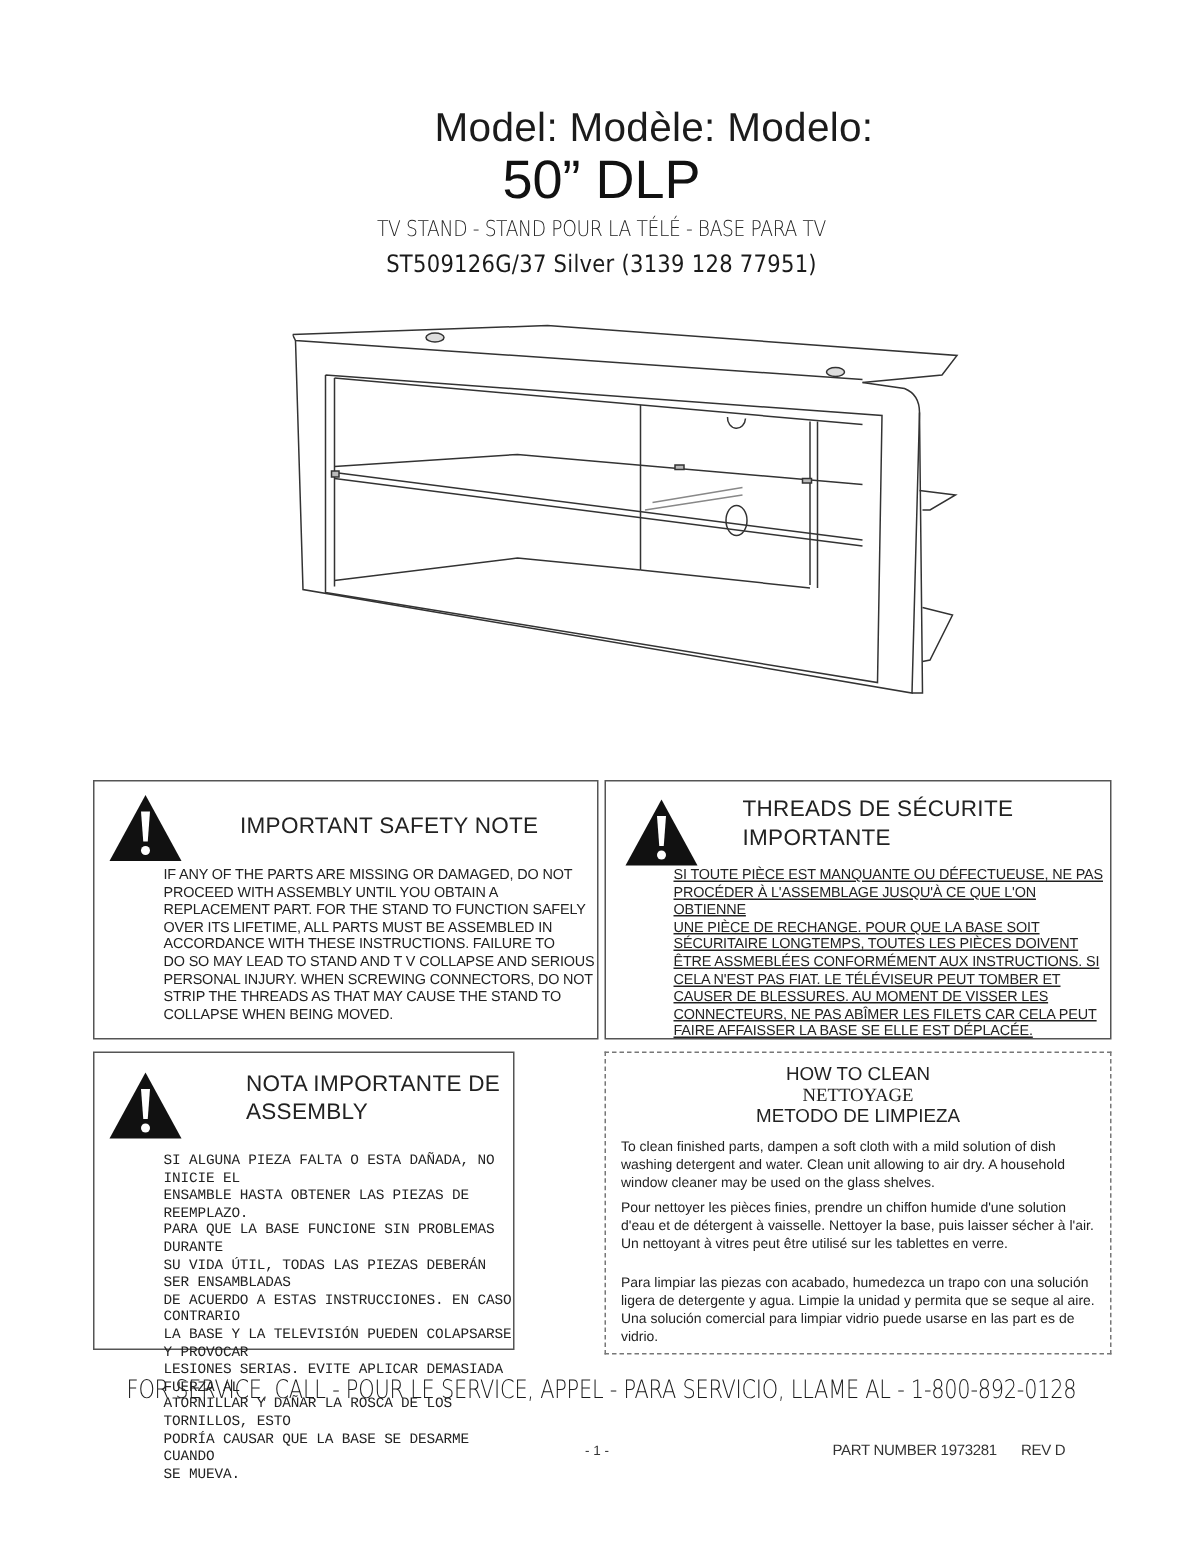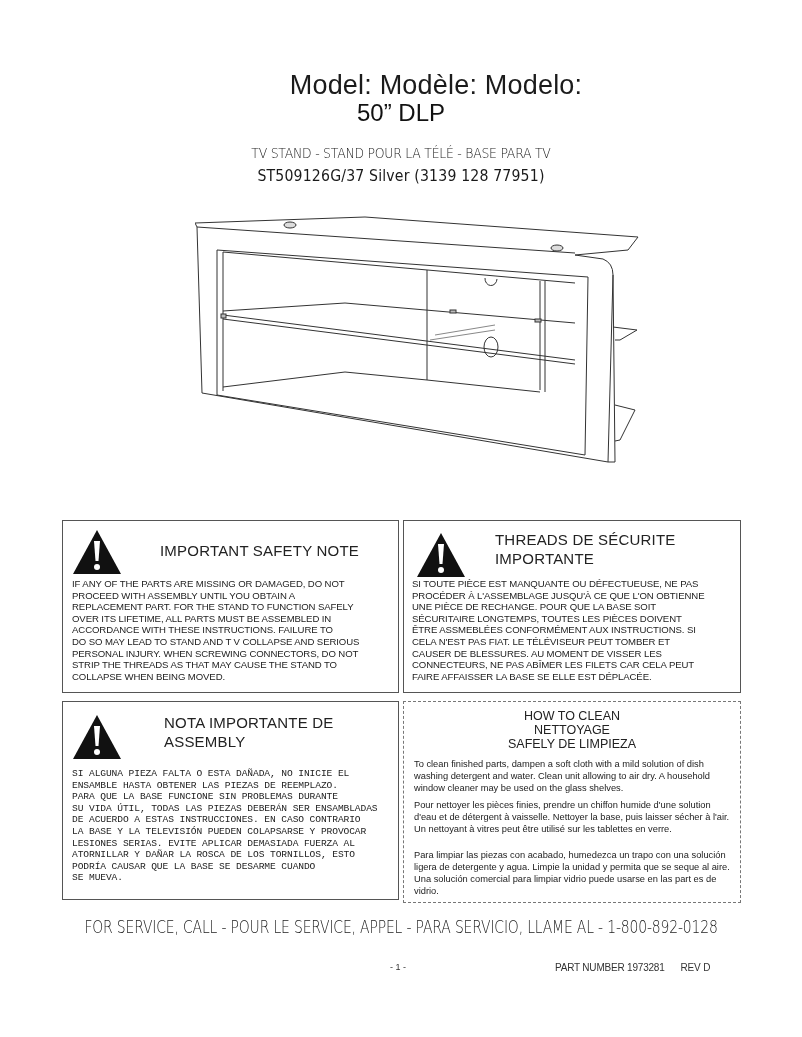--- a/index.html
+++ b/index.html
@@ -1,27 +1,27 @@
 <!DOCTYPE html>
 <html><head>
 <meta charset="utf-8">
 <style>
   html, body { margin:0; padding:0; background:#ffffff; }
   body { width:802px; height:1037px; position:relative; overflow:hidden; color:#1a1a1a; font-family:"Liberation Sans", sans-serif; }
   .abs { position:absolute; }
   .title1 { left:0; width:802px; top:70px; text-align:center; font-size:27px; letter-spacing:0.2px; color:#1b1b1b;margin-left:35px; }
-  .title2 { left:0; width:802px; top:99px; text-align:center; font-size:24px; color:#111; }
+  .title2 { left:0; width:802px; top:99px; text-align:center; font-size:36px; color:#111; }
   .title3 { left:0; width:802px; top:145px; text-align:center; font-size:14.5px; font-family:"DejaVu Sans", sans-serif; font-weight:300; letter-spacing:-0.3px; color:#222; transform:scaleX(0.86); }
   .title4 { left:0; width:802px; top:166px; text-align:center; font-size:16px; font-family:"DejaVu Sans", sans-serif; letter-spacing:0.2px; color:#1a1a1a; transform:scaleX(0.88); }
   .drawing { left:195px; top:215px; width:460px; height:260px; }
   .box { border:1px solid #555; box-sizing:border-box; background:#fff; }
   .box.dotted { border:1px dashed #777;padding-left:35px; }
   .warn { position:absolute; width:50px; height:46px; }
   .box-title { position:absolute; font-size:15px; color:#222; line-height:17px; letter-spacing:0.2px; }
-  .box-body { position:absolute; font-size:9.6px; line-height:11.6px; color:#222; letter-spacing:-0.1px; text-transform:none; white-space:pre-line; }
+  .box-body { position:absolute; font-size:9.6px; line-height:11.6px; color:#222; letter-spacing:-0.1px; text-transform:none; white-space:pre-line;margin-left:37px; }
   .clean-head { position:absolute; left:0; right:0; text-align:center; font-size:12.5px; line-height:13px; color:#222; }
   .clean-p { position:absolute; left:10px; right:8px; font-size:9.3px; line-height:12px; color:#222; }
   .service { left:0; width:802px; top:917px; text-align:center; font-size:17px; font-family:"DejaVu Sans", sans-serif; font-weight:300; color:#1a1a1a; transform:scaleX(0.82); white-space:nowrap; letter-spacing:-0.2px; }
   .pagenum { left:390px; top:962px; font-size:9px; color:#333; }
   .partnum { left:555px; top:962px; font-size:10px; color:#333; letter-spacing:-0.2px; }
   .partnum span { margin-left:16px; }
 </style>
 </head>
 <body>
 
@@ -85,32 +85,32 @@
 </div>
 
 <div class="abs box" style="left:403px; top:520px; width:338px; height:173px;">
   <svg class="warn" style="left:12px; top:11px;" viewBox="0 0 50 46">
     <path d="M25 1 L49 45 L1 45 Z" fill="#111"></path>
     <path d="M22 12 L28 12 L26.5 32 L23.5 32 Z" fill="#fff"></path>
     <circle cx="25" cy="38" r="3" fill="#fff"></circle>
   </svg>
   <div class="box-title" style="left:91px; top:10px;">THREADS DE SÉCURITE</div>
   <div class="box-title" style="left:91px; top:29px;">IMPORTANTE</div>
-  <div class="box-body" style="left:8px; top:57px;">SI TOUTE PIÈCE EST MANQUANTE OU DÉFECTUEUSE, NE PAS
+  <div class="box-body" style="left:8px; top:57px;text-decoration:underline;">SI TOUTE PIÈCE EST MANQUANTE OU DÉFECTUEUSE, NE PAS
 PROCÉDER À L'ASSEMBLAGE JUSQU'À CE QUE L'ON OBTIENNE
 UNE PIÈCE DE RECHANGE. POUR QUE LA BASE SOIT
 SÉCURITAIRE LONGTEMPS, TOUTES LES PIÈCES DOIVENT
 ÊTRE ASSMEBLÉES CONFORMÉMENT AUX INSTRUCTIONS. SI
 CELA N'EST PAS FIAT. LE TÉLÉVISEUR PEUT TOMBER ET
 CAUSER DE BLESSURES. AU MOMENT DE VISSER LES
 CONNECTEURS, NE PAS ABÎMER LES FILETS CAR CELA PEUT
 FAIRE AFFAISSER LA BASE SE ELLE EST DÉPLACÉE.</div>
 </div>
 
-<div class="abs box" style="left:62px; top:701px; width:337px; height:199px;">
+<div class="abs box" style="left:62px; top:701px; width:281px; height:199px;">
   <svg class="warn" style="left:9px; top:12px;" viewBox="0 0 50 46">
     <path d="M25 1 L49 45 L1 45 Z" fill="#111"></path>
     <path d="M22 12 L28 12 L26.5 32 L23.5 32 Z" fill="#fff"></path>
     <circle cx="25" cy="38" r="3" fill="#fff"></circle>
   </svg>
   <div class="box-title" style="left:101px; top:12px;">NOTA IMPORTANTE DE</div>
   <div class="box-title" style="left:101px; top:31px;">ASSEMBLY</div>
   <div class="box-body" style="left:9px; top:66px;font-family:Liberation Mono, monospace;">SI ALGUNA PIEZA FALTA O ESTA DAÑADA, NO INICIE EL
 ENSAMBLE HASTA OBTENER LAS PIEZAS DE REEMPLAZO.
 PARA QUE LA BASE FUNCIONE SIN PROBLEMAS DURANTE
@@ -118,22 +118,22 @@
 DE ACUERDO A ESTAS INSTRUCCIONES. EN CASO CONTRARIO
 LA BASE Y LA TELEVISIÓN PUEDEN COLAPSARSE Y PROVOCAR
 LESIONES SERIAS. EVITE APLICAR DEMASIADA FUERZA AL
 ATORNILLAR Y DAÑAR LA ROSCA DE LOS TORNILLOS, ESTO
 PODRÍA CAUSAR QUE LA BASE SE DESARME CUANDO
 SE MUEVA.</div>
 </div>
 
 <div class="abs box dotted" style="left:403px; top:701px; width:338px; height:202px;">
   <div class="clean-head" style="top:8px;">HOW TO CLEAN</div>
-  <div class="clean-head" style="top:22px;">NETTOYAGE</div>
-  <div class="clean-head" style="top:36px;">SAFELY DE LIMPIEZA</div>
+  <div class="clean-head" style="top:22px;font-family:Liberation Serif, serif;">NETTOYAGE</div>
+  <div class="clean-head" style="top:36px;">METODO DE LIMPIEZA</div>
   <div class="clean-p" style="top:56px;">To clean finished parts, dampen a soft cloth with a mild solution of dish washing detergent and water. Clean unit allowing to air dry. A household window cleaner may be used on the glass shelves.</div>
   <div class="clean-p" style="top:97px;">Pour nettoyer les pièces finies, prendre un chiffon humide d'une solution d'eau et de détergent à vaisselle. Nettoyer la base, puis laisser sécher à l'air. Un nettoyant à vitres peut être utilisé sur les tablettes en verre.</div>
   <div class="clean-p" style="top:147px;">Para limpiar las piezas con acabado, humedezca un trapo con una solución ligera de detergente y agua. Limpie la unidad y permita que se seque al aire. Una solución comercial para limpiar vidrio puede usarse en las part es de vidrio.</div>
 </div>
 
 <div class="abs service">FOR SERVICE, CALL  -  POUR LE SERVICE, APPEL  -  PARA SERVICIO, LLAME AL  -  1-800-892-0128</div>
 <div class="abs pagenum">- 1 -</div>
 <div class="abs partnum">
   <span style="margin-left:0">PART NUMBER 1973281</span><span>REV D</span>
 </div>

